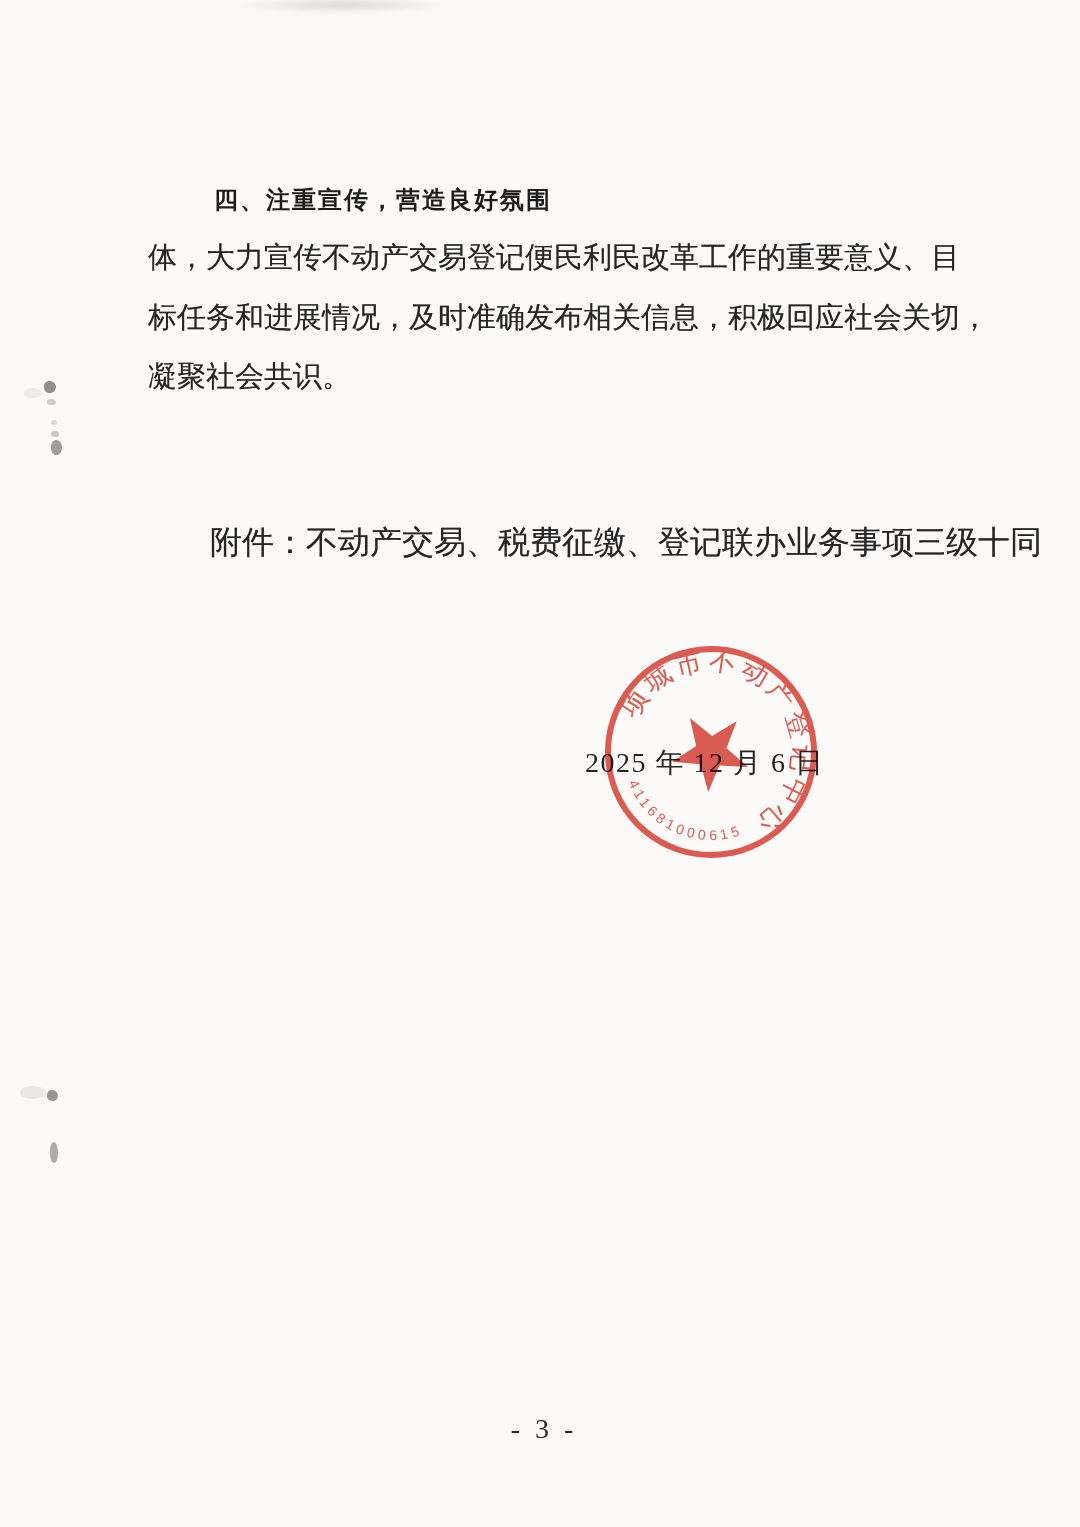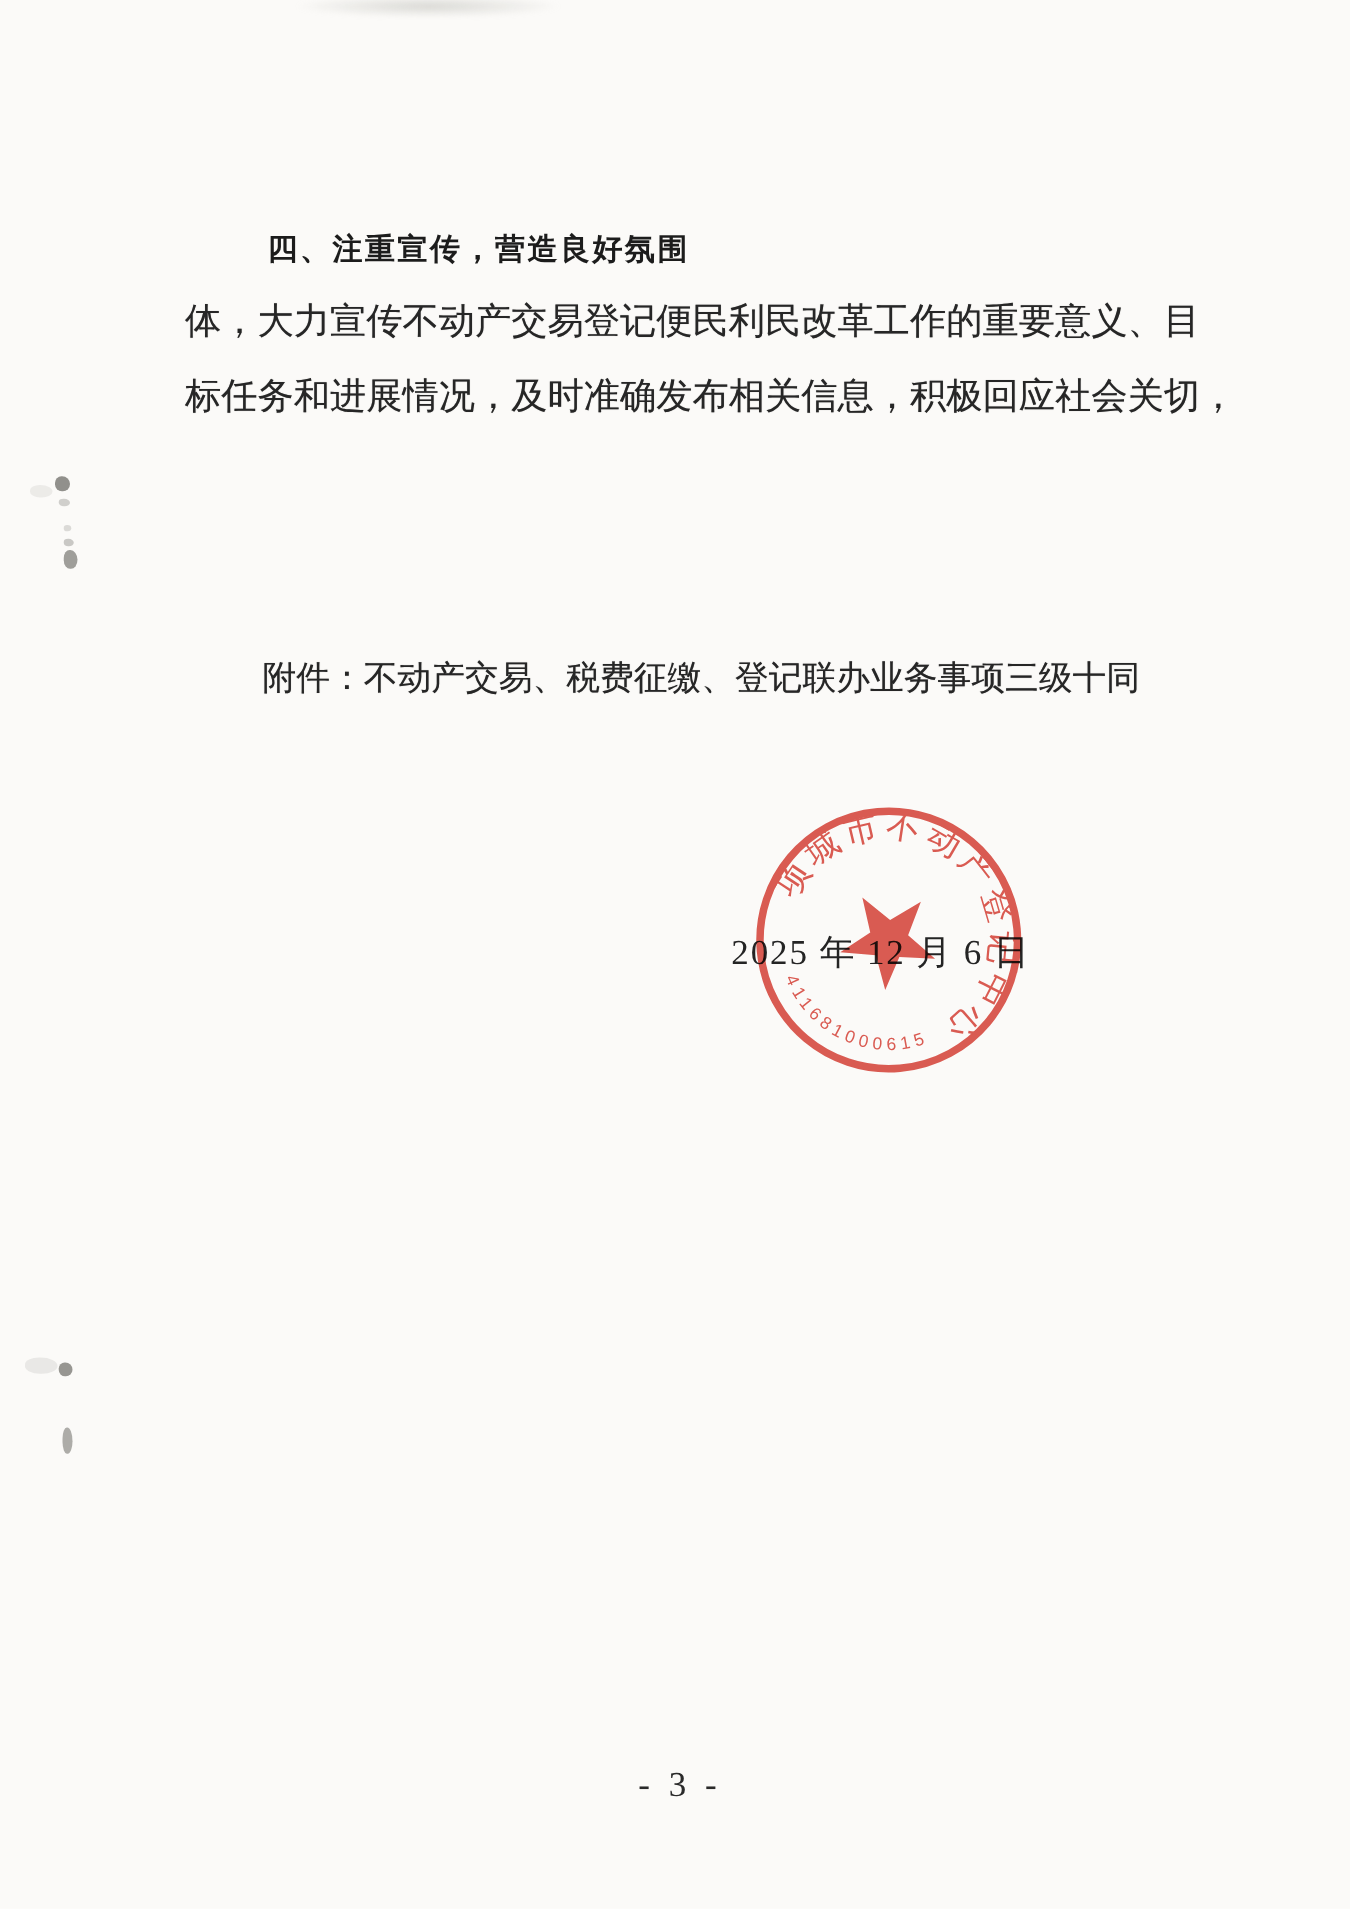--- a/index.html
+++ b/index.html
@@ -33,21 +33,21 @@
     line-height: 59.5px;
     text-shadow: 0 0 0.6px rgba(45,45,45,0.55);
   }
   .paragraph .line { white-space: nowrap; }
   .paragraph .line.indent { padding-left: 65px; }
 
   
   .attachment {
     left: 148px; top: 514px;
     width: 815px;
-    font-size: 27px;
+    font-size: 32px;
     line-height: 57.5px;
     text-shadow: 0 0 0.6px rgba(45,45,45,0.55);
   }
   .attachment .line { white-space: nowrap; }
   .attachment .line.indent { padding-left: 62px; }
 
   
   .date-line {
     left: 585px; top: 747px;
     font-size: 28px;
@@ -112,20 +112,21 @@
 <div class="smudge dot d6"></div>
 <div class="smudge dot d7"></div>
 <div class="smudge dot d8"></div>
 <div class="smudge dot d9"></div>
 
 <div class="abs heading">四、注重宣传，营造良好氛围</div>
 
 <div class="abs paragraph">
   <div class="line">体，大力宣传不动产交易登记便民利民改革工作的重要意义、目</div>
   <div class="line">标任务和进展情况，及时准确发布相关信息，积极回应社会关切，</div>
+  <div class="line">凝聚社会共识。</div>
 </div>
 
 <div class="abs attachment">
   <div class="line indent">附件：不动产交易、税费征缴、登记联办业务事项三级十同</div>
 </div>
 
 <div class="abs date-line">2025 年 12 月 6 日</div>
 
 <svg class="abs stamp" width="240" height="240" viewBox="0 0 240 240" xmlns="http://www.w3.org/2000/svg" xmlns:xlink="http://www.w3.org/1999/xlink">
   <defs>

